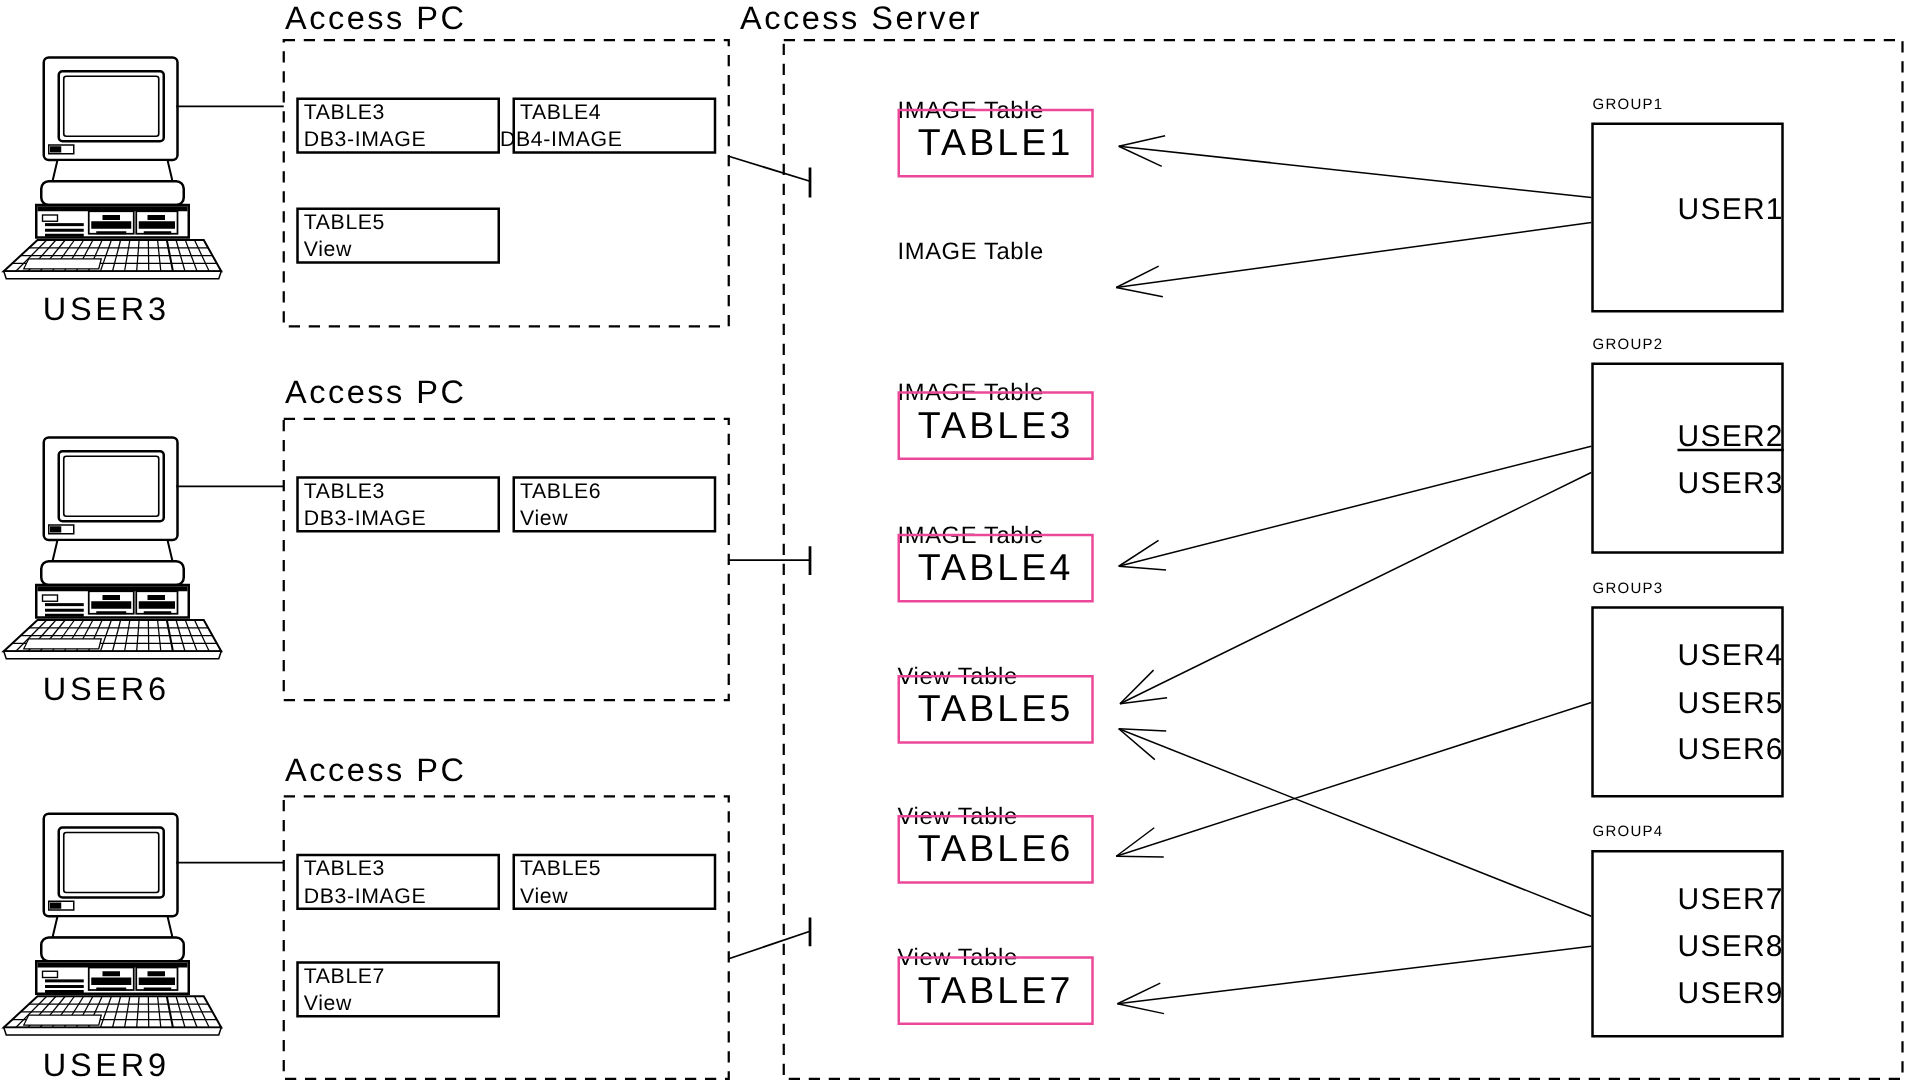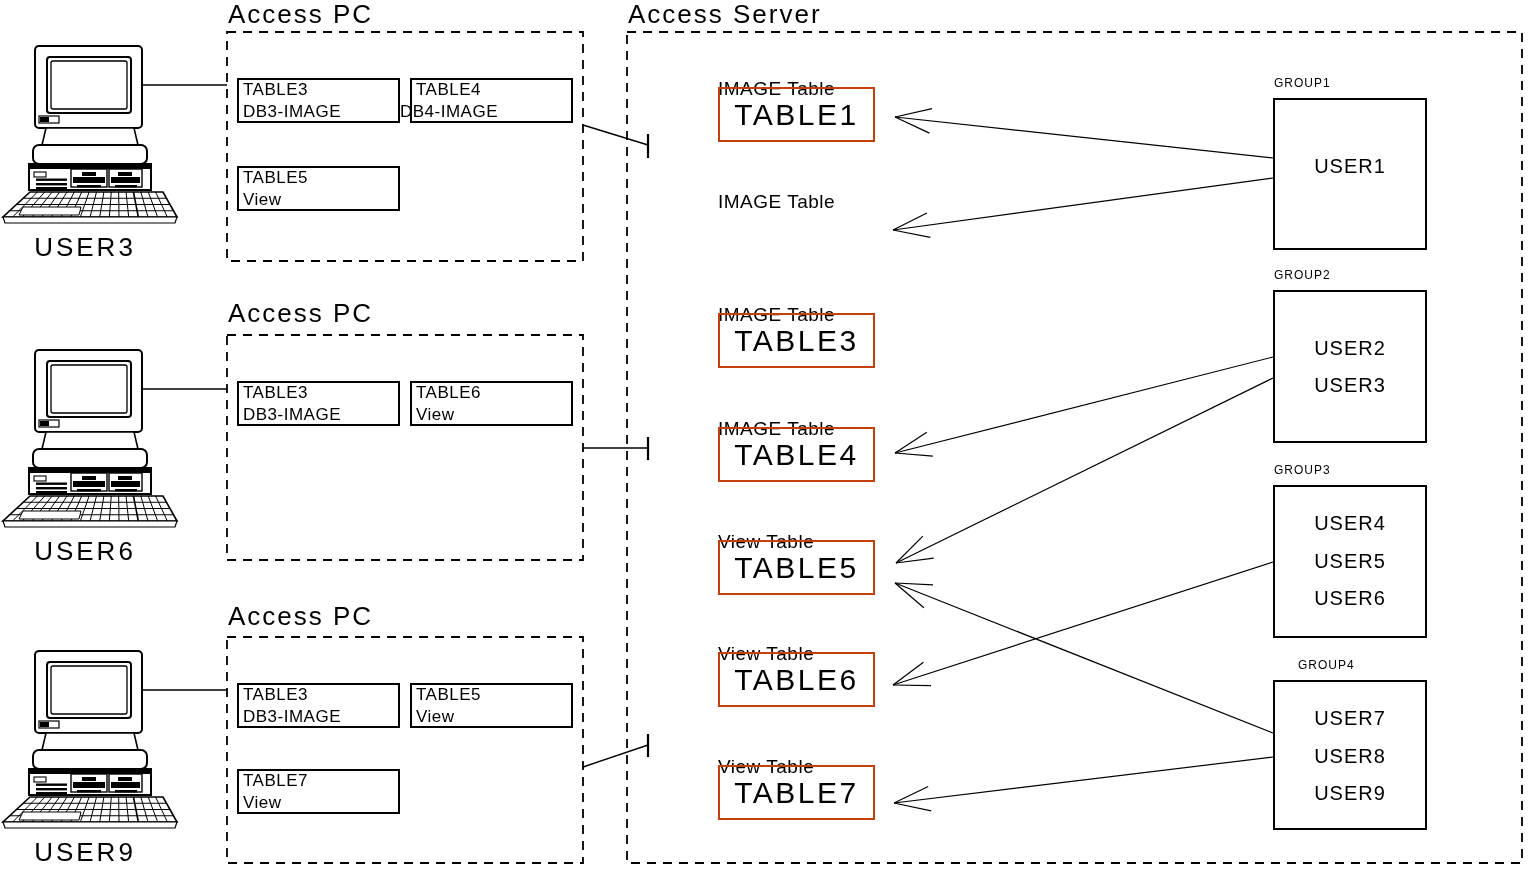--- a/index.html
+++ b/index.html
@@ -3,25 +3,25 @@
 <meta charset="utf-8">
 <style>
   html,body{margin:0;padding:0;background:#fff;}
   .canvas{position:relative;width:1528px;height:871px;background:#fff;overflow:hidden;
           font-family:"Liberation Sans",sans-serif;color:#000;}
   #art{position:absolute;left:0;top:0;}
   #overlay{position:absolute;left:0;top:0;width:1528px;height:871px;}
   .t{position:absolute;white-space:nowrap;line-height:1.12;}
   .title{font-size:26px;letter-spacing:2px;}
   .tlabel{font-size:19px;letter-spacing:.5px;margin-top:14px;}
-  .tbox{position:absolute;box-sizing:border-box;border:2px solid #c2410c;display:flex;
+  .tbox{position:absolute;box-sizing:border-box;border:2px solid #ec4899;display:flex;
         align-items:center;justify-content:center;font-size:30px;letter-spacing:2.5px;}
   .gbox{position:absolute;box-sizing:border-box;border:2px solid #000;}
   .gtitle{font-size:12px;letter-spacing:1px;}
-  .guser{position:absolute;font-size:20px;letter-spacing:1px;text-align:center;}
+  .guser{position:absolute;font-size:24px;letter-spacing:1px;text-align:right;}
   .card{position:absolute;box-sizing:border-box;border:2px solid #000;background:#fff;}
   .cname{font-size:17px;letter-spacing:.5px;}
   .ulabel{position:absolute;font-size:26px;letter-spacing:3px;text-align:center;}
 </style>
 </head>
 <body>
 
 <div class="canvas">
   <svg id="art" width="1528" height="871" viewBox="0 0 1528 871">
       <rect x="227" y="32" width="356" height="229" fill="none" stroke="#000000" stroke-width="1.8" stroke-dasharray="9 7"></rect>
@@ -241,45 +241,45 @@
       <div class="t ulabel" style="left: 10px; top: 838px; width: 150px;">USER9</div>
       <div class="card" style="left: 237px; top: 683px; width: 163px; height: 45px;"></div>
       <div class="t cname" style="left: 243px; top: 685px;">TABLE3</div>
       <div class="t cname" style="left: 243px; top: 707px;">DB3-IMAGE</div>
       <div class="card" style="left: 410px; top: 683px; width: 163px; height: 45px;"></div>
       <div class="t cname" style="left: 416px; top: 685px;">TABLE5</div>
       <div class="t cname" style="left: 416px; top: 707px;">View</div>
       <div class="card" style="left: 237px; top: 769px; width: 163px; height: 45px;"></div>
       <div class="t cname" style="left: 243px; top: 771px;">TABLE7</div>
       <div class="t cname" style="left: 243px; top: 793px;">View</div>
-      <div class="t title" style="left: 628px; top: 0px;">Access Server</div>
+      <div class="t title" style="left: 592px; top: 0px;">Access Server</div>
       <div class="t tlabel" style="left: 718px; top: 64px;">IMAGE Table</div>
       <div class="tbox" style="left: 718px; top: 87px; width: 157px; height: 55px;">TABLE1</div>
       <div class="t tlabel" style="left: 718px; top: 177px;">IMAGE Table</div>
       <div class="t tlabel" style="left: 718px; top: 290px;">IMAGE Table</div>
       <div class="tbox" style="left: 718px; top: 313px; width: 157px; height: 55px;">TABLE3</div>
       <div class="t tlabel" style="left: 718px; top: 404px;">IMAGE Table</div>
       <div class="tbox" style="left: 718px; top: 427px; width: 157px; height: 55px;">TABLE4</div>
       <div class="t tlabel" style="left: 718px; top: 517px;">View Table</div>
       <div class="tbox" style="left: 718px; top: 540px; width: 157px; height: 55px;">TABLE5</div>
       <div class="t tlabel" style="left: 718px; top: 629px;">View Table</div>
       <div class="tbox" style="left: 718px; top: 652px; width: 157px; height: 55px;">TABLE6</div>
       <div class="t tlabel" style="left: 718px; top: 742px;">View Table</div>
       <div class="tbox" style="left: 718px; top: 765px; width: 157px; height: 55px;">TABLE7</div>
       <div class="t gtitle" style="left: 1274px; top: 77px;">GROUP1</div>
       <div class="gbox" style="left: 1273px; top: 98px; width: 154px; height: 152px;"></div>
       <div class="t guser" style="left: 1273px; top: 155px; width: 154px;">USER1</div>
       <div class="t gtitle" style="left: 1274px; top: 269px;">GROUP2</div>
       <div class="gbox" style="left: 1273px; top: 290px; width: 154px; height: 153px;"></div>
-      <div class="t guser" style="left: 1273px; top: 337px; width: 154px;">USER2</div>
+      <div class="t guser" style="left: 1273px; top: 337px; width: 154px; text-decoration: underline;">USER2</div>
       <div class="t guser" style="left: 1273px; top: 374px; width: 154px;">USER3</div>
       <div class="t gtitle" style="left: 1274px; top: 464px;">GROUP3</div>
       <div class="gbox" style="left: 1273px; top: 485px; width: 154px; height: 153px;"></div>
       <div class="t guser" style="left: 1273px; top: 512px; width: 154px;">USER4</div>
       <div class="t guser" style="left: 1273px; top: 550px; width: 154px;">USER5</div>
       <div class="t guser" style="left: 1273px; top: 587px; width: 154px;">USER6</div>
-      <div class="t gtitle" style="left: 1274px; top: 659px; margin-left: 24px;">GROUP4</div>
+      <div class="t gtitle" style="left: 1274px; top: 659px;">GROUP4</div>
       <div class="gbox" style="left: 1273px; top: 680px; width: 154px; height: 150px;"></div>
       <div class="t guser" style="left: 1273px; top: 707px; width: 154px;">USER7</div>
       <div class="t guser" style="left: 1273px; top: 745px; width: 154px;">USER8</div>
       <div class="t guser" style="left: 1273px; top: 782px; width: 154px;">USER9</div>
     </div>
 </div>
 
 </body></html>

